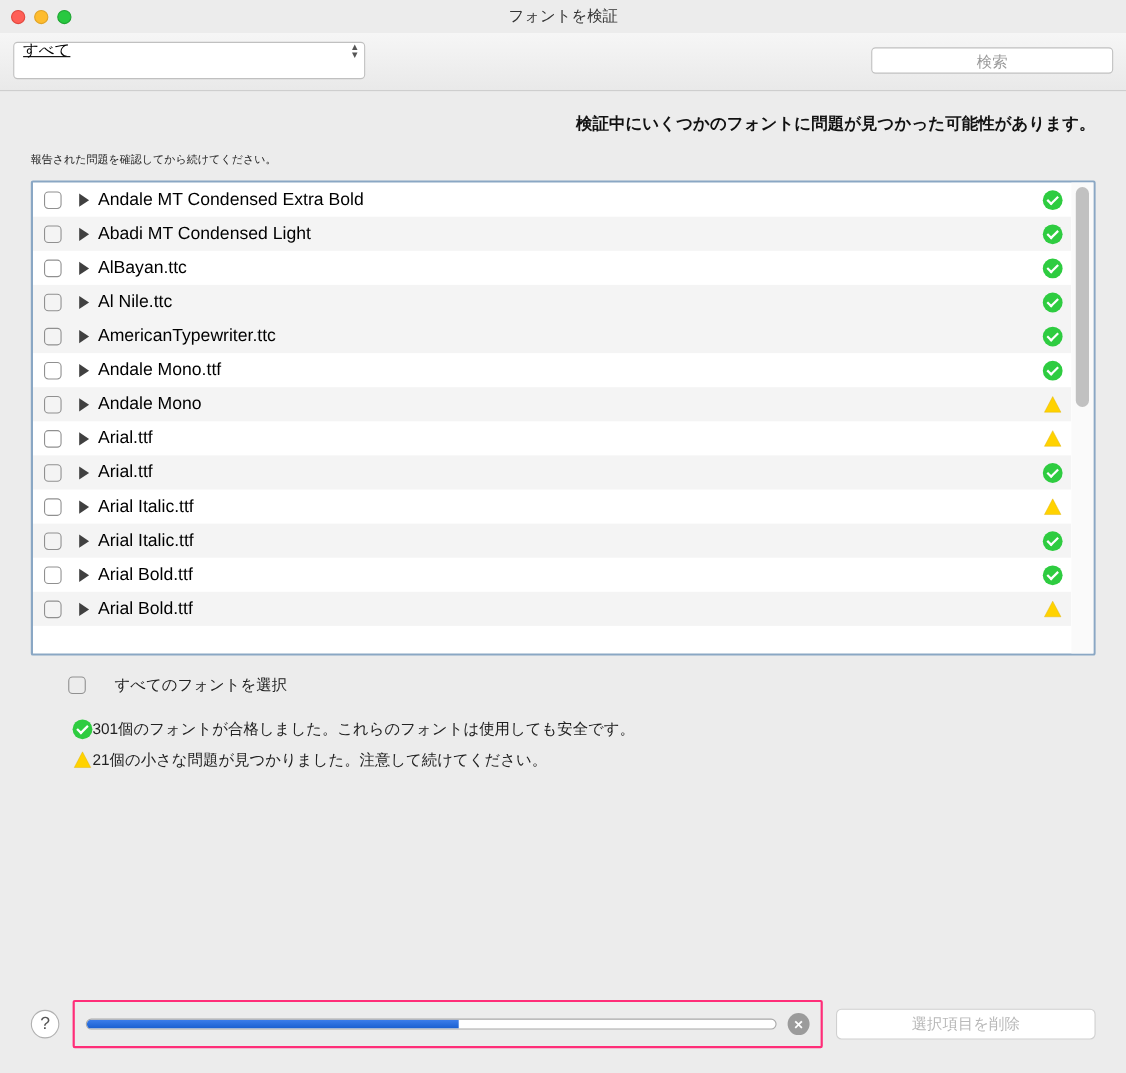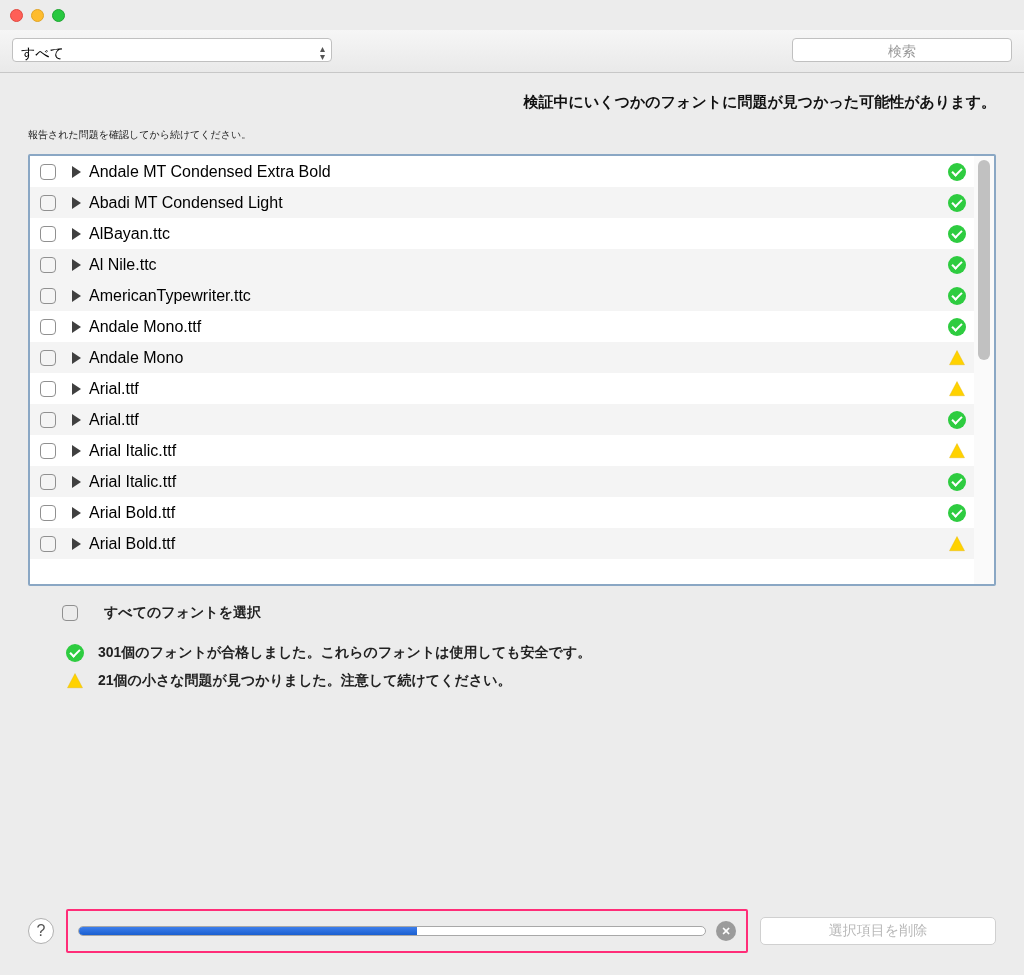--- a/index.html
+++ b/index.html
@@ -5,62 +5,63 @@
   * { box-sizing: border-box; margin: 0; padding: 0; font-family: -apple-system, "Helvetica Neue", Arial, sans-serif; }
   body { background: #ececec; width: 1024px; height: 975px; overflow: hidden; }
   .titlebar { height: 30px; display: flex; align-items: center; padding: 0 10px; position: relative; }
   .traffic { display: flex; gap: 8px; }
   .tl { width: 13px; height: 13px; border-radius: 50%; }
   .tl.red { background: #ff5f57; border: 0.5px solid #e1483f; }
   .tl.yellow { background: #febc2e; border: 0.5px solid #e0a428; }
   .tl.green { background: #28c840; border: 0.5px solid #1fa532; }
   .title { position: absolute; left: 0; right: 0; text-align: center; font-size: 14px; color: #333; }
   .toolbar { display: flex; padding: 8px 12px 10px; gap: 12px; align-items: center; border-bottom: 1px solid #c7c7c7; background: linear-gradient(#f6f6f6,#e9e9e9); }
-  .filter-select { flex: 0 0 320px; height: 24px; background: #fff; border: 1px solid #c0c0c0; border-radius: 4px; display: flex; align-items: flex-start; padding: 6px 8px; font-size: 14px; position: relative; }
+  .filter-select { flex: 0 0 320px; height: 24px; background: #fff; border: 1px solid #c0c0c0; border-radius: 4px; display: flex; align-items: flex-end; padding: 16px 8px; font-size: 14px; position: relative; text-decoration: underline; }
   .filter-select .chev { position: absolute; right: 6px; font-size: 10px; line-height: 8px; color: #555; display:flex; flex-direction:column; }
   .search-box { margin-left: auto; width: 220px; height: 24px; background: #fff; border: 1px solid #c0c0c0; border-radius: 4px; display: flex; align-items: center; justify-content: center; gap: 4px; color: #9a9a9a; font-size: 14px; flex-direction: column; }
   .search-box svg { width: 14px; height: 14px; }
   .content { padding: 20px 28px 0; background: #ececec; }
   .heading { font-size: 15px; font-weight: bold; color: #111; text-align: right; }
   .subheading { margin-top: 16px; font-size: 10px; color: #222; }
   .list-wrap { margin-top: 12px; border: 2px solid #8aa7c4; border-radius: 2px; background: #fff; height: 432px; display: flex; }
   .list { flex: 1; overflow: hidden; }
   .scrollbar-gutter { width: 20px; background: #fafafa; position: relative; }
   .scrollbar-thumb { position: absolute; top: 4px; left: 4px; right: 4px; height: 200px; background: #c1c1c1; border-radius: 6px; }
   .row { display: flex; align-items: center; height: 31px; padding: 0 8px 0 10px; font-size: 16px; }
   .row.alt { background: #f4f4f4; }
   .chkbox { width: 16px; height: 16px; border: 1.5px solid #909090; border-radius: 4px; margin-right: 16px; flex-shrink: 0; }
   .disclosure { width: 0; height: 0; border-top: 6px solid transparent; border-bottom: 6px solid transparent; border-left: 9px solid #404040; margin-right: 8px; flex-shrink: 0; }
   .font-name { flex: 1; color: #000; white-space: nowrap; overflow: hidden; }
   .status-icon { width: 18px; height: 18px; flex-shrink: 0; display:flex; align-items:center; justify-content:center; }
   .status-ok { background: #2ecc40; border-radius: 50%; }
   .status-ok::after { content:""; width:4px; height:8px; border:solid #fff; border-width:0 2.5px 2.5px 0; transform: rotate(45deg); margin-top:-2px;}
   .status-warn svg { width:18px; height:18px; }
-  .below-list { padding: 18px 0 0 34px; font-weight: bold; }
+  .below-list { padding: 18px 0 0 34px; }
   .select-all { display: flex; align-items: center; gap: 10px; font-size: 14px; color: #222; margin-bottom: 22px; }
-  .summary-line { display: flex; align-items: center; gap: 14px; font-size: 14px; color: #222; margin-bottom: 10px; margin-left: 4px;}
+  .summary-line { display: flex; align-items: center; font-size: 14px; color: #222; margin-bottom: 10px; margin-left: 4px;}
   .summary-icon { width:18px; height:18px; display:flex; align-items:center; justify-content:center; }
   .footer { position: absolute; bottom: 22px; left: 28px; right: 28px; display: flex; align-items: center; gap: 12px; }
   .help-btn { width: 26px; height: 26px; border: 1.5px solid #b0b0b0; border-radius: 50%; display:flex; align-items:center; justify-content:center; font-size:16px; color:#555; background:#fff;}
   .progress-wrap { flex: 1; border: 2px solid #ff2d78; padding: 10px 10px; display:flex; align-items:center; gap:10px; border-radius:2px; }
   .progress-bar { flex:1; height:10px; border:1px solid #a8a8a8; border-radius:5px; overflow:hidden; background:#fff; position:relative;}
   .progress-fill { height:100%; background: linear-gradient(#3d7eeb,#1a5fd0); width:54%; }
   .cancel-prog { width:20px; height:20px; background:#9b9b9b; border-radius:50%; display:flex; align-items:center; justify-content:center; color:#fff; }
   .cancel-prog::before { content:"✕"; font-size:11px; font-weight:bold; }
   .delete-btn { width: 236px; height: 28px; border:1px solid #d0d0d0; border-radius:5px; background:#fff; color:#b8b8b8; font-size:14px; display:flex; align-items:center; justify-content:center; }
 </style>
 </head>
 <body>
 
 <div class="titlebar">
   <div class="traffic">
     <div class="tl red"></div>
     <div class="tl yellow"></div>
     <div class="tl green"></div>
   </div>
+  <div class="title">フォントを検証</div>
 </div>
 
 <div class="toolbar">
   <div class="filter-select">
     <span>すべて</span>
     <span class="chev">
       <span>▴</span>
         <span>▾</span>
     </span>
   </div>

